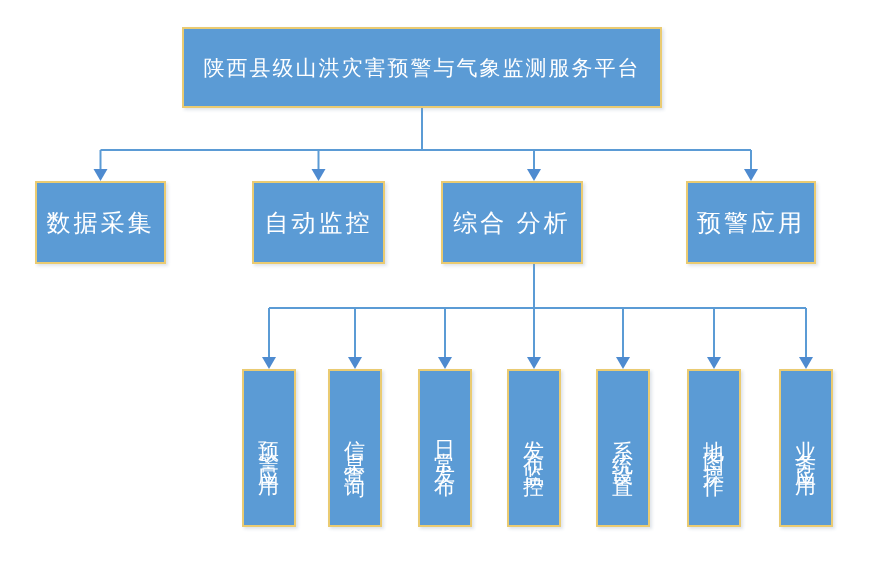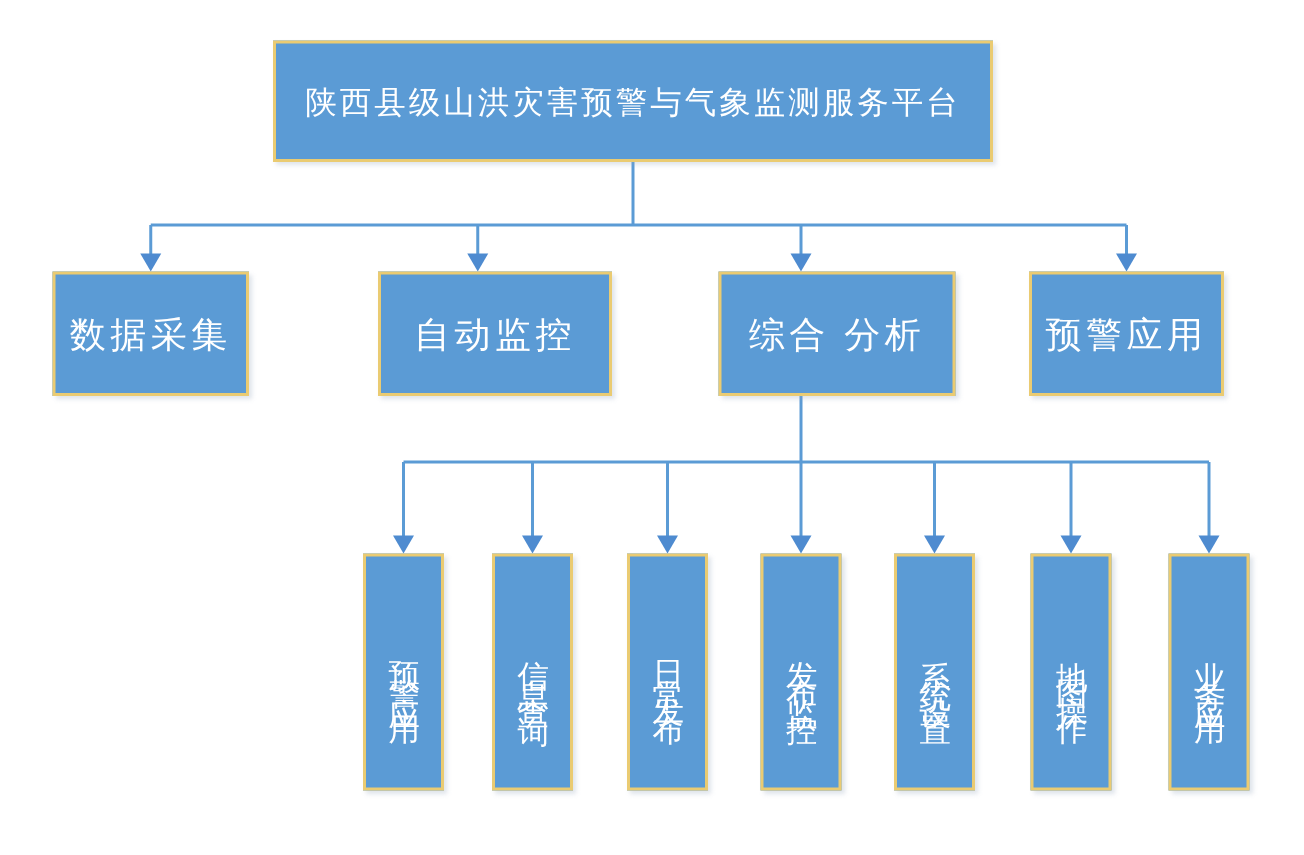--- a/index.html
+++ b/index.html
@@ -39,22 +39,22 @@
     font-size: 21px;
     letter-spacing: 2px;
   }
   .node-l2 {
     top: 181px; height: 83px;
     font-size: 24px;
     letter-spacing: 3px;
     white-space: pre;
   }
   .node-l2-0 { left: 35px;  width: 131px; }
-  .node-l2-1 { left: 252px; width: 156px; }
-  .node-l2-2 { left: 479px; width: 158px; }
+  .node-l2-1 { left: 252px; width: 133px; }
+  .node-l2-2 { left: 441px; width: 142px; }
   .node-l2-3 { left: 686px; width: 130px; }
   .node-l3 {
     top: 369px; height: 158px;
     width: 54px;
     font-size: 21px;
   }
   .node-l3 .vlabel {
     writing-mode: vertical-lr;
     text-orientation: upright;
     letter-spacing: 12px;

